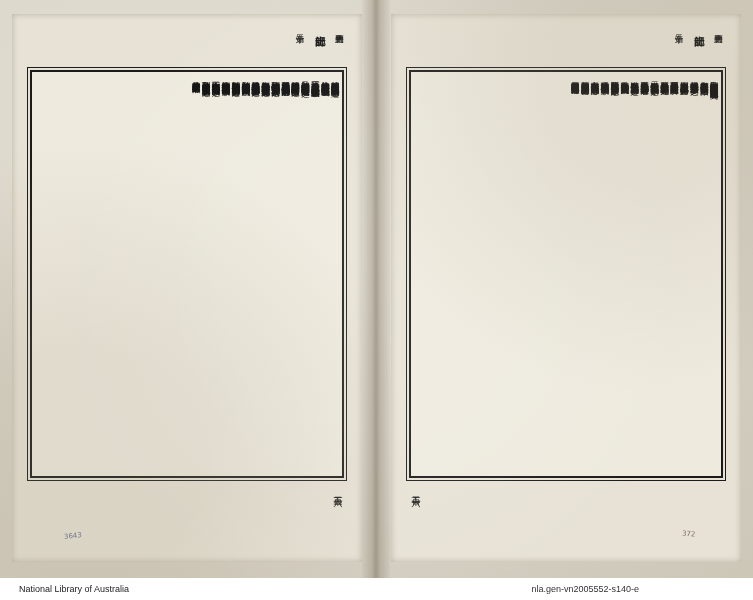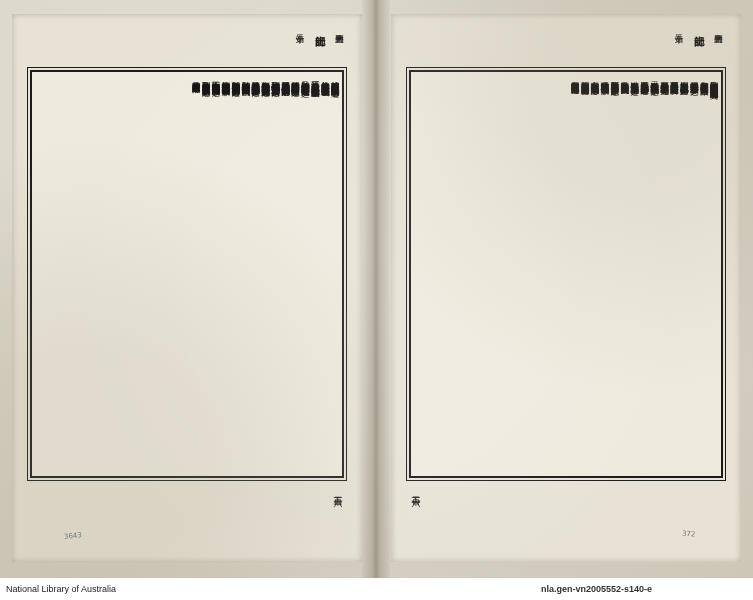--- a/index.html
+++ b/index.html
@@ -171,27 +171,27 @@
   
   #credit-bar {
     position: absolute;
     left: 0; top: 578px;
     width: 658px;
     height: 22px;
     background: #ffffff;
     display: flex;
     align-items: center;
     justify-content: space-between;
-    padding: 0 6px;
+    padding: 0 19px;
     box-sizing: border-box;
     font-size: 9px;
     color: #222;
     font-family: "Liberation Sans", sans-serif;
   }
-  #credit-bar .right { color: #333; font-weight: bold; }
+  #credit-bar .right { color: #333; }
 </style>
 </head>
 <body>
 
 <div id="scan">
 
   <div class="page" id="page-left">
 
     <div class="page-head">
       <span class="head-cell head-book">舊約聖書</span>

